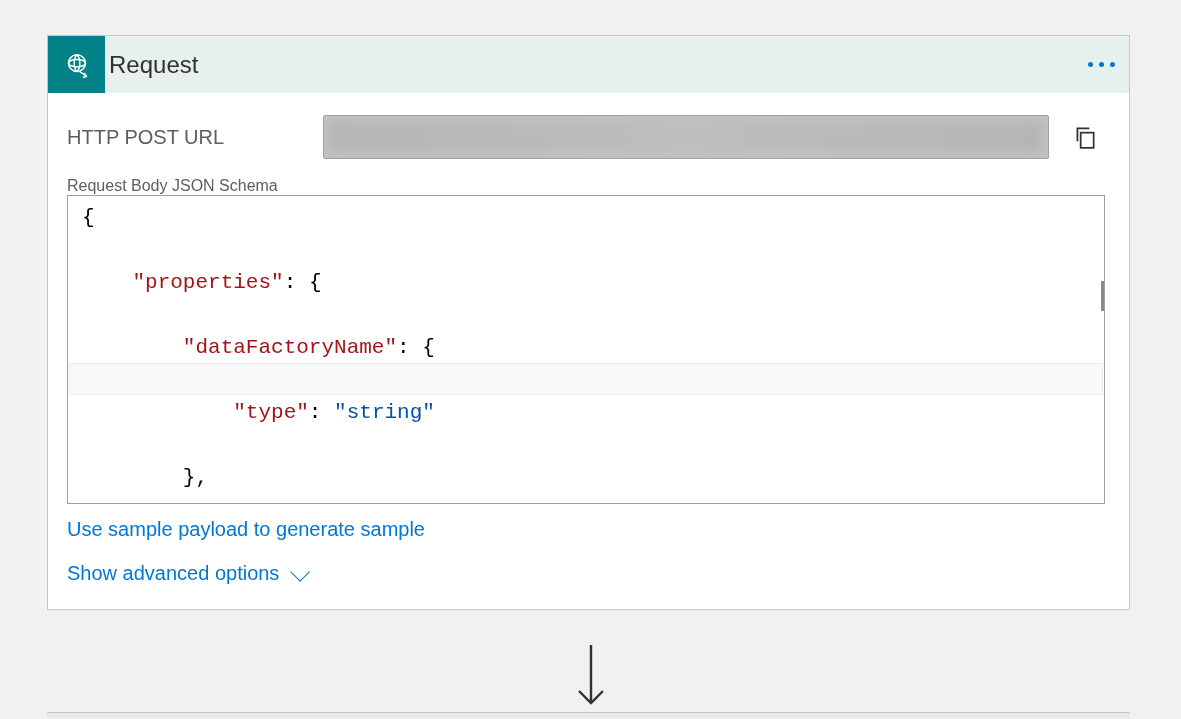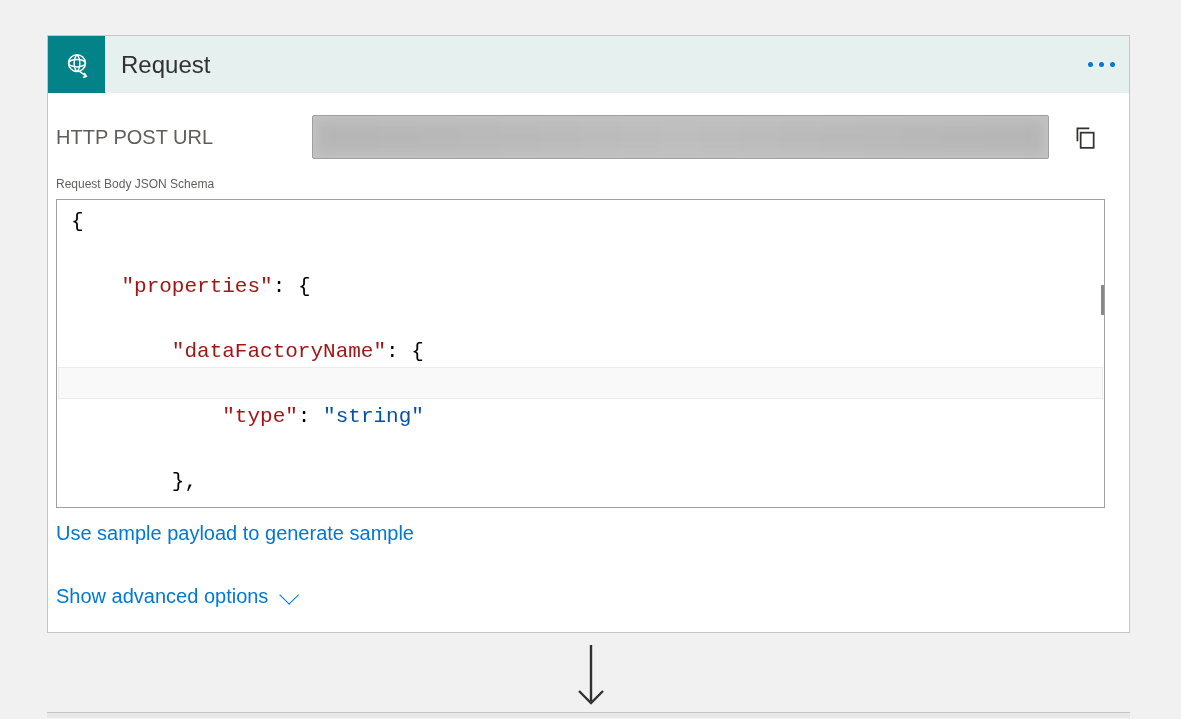--- a/index.html
+++ b/index.html
@@ -29,40 +29,40 @@
     height: 57px;
     background: #038387;
     display: flex;
     align-items: center;
     justify-content: center;
     flex: 0 0 57px;
   }
   .icon-tile svg { width: 30px; height: 30px; }
   .header-title {
     flex: 1 1 auto;
-    padding-left: 16px;
+    padding-left: 4px;
     font-size: 24px;
     font-weight: 400;
     color: #323130;
   }
   .header-dots {
     width: 56px;
     display: flex;
     justify-content: center;
     align-items: center;
     gap: 6px;
     color: #0078d4;
     font-size: 22px;
     cursor: pointer;
   }
   .header-dots span {
     width: 5px; height: 5px; border-radius: 50%;
     background: #0078d4; display: inline-block;
   }
-  .card-body { padding: 22px 24px 24px 8px; }
+  .card-body { padding: 22px 24px 24px 19px; }
   .row1 {
     display: flex;
     align-items: center;
     gap: 16px;
     margin-bottom: 18px;
   }
   .row1-label {
     flex: 0 0 240px;
     font-size: 20px;
     color: #605e5c;
@@ -84,24 +84,23 @@
     opacity: 0.9;
   }
   .copy-btn {
     flex: 0 0 40px;
     height: 40px;
     display: flex; align-items: center; justify-content: center;
     cursor: pointer;
   }
   .copy-btn svg { width: 26px; height: 26px; stroke: #323130; }
   .schema-label {
-    font-size: 12px;
+    font-size: 16px;
     color: #605e5c;
     font-weight: 400;
-    margin-bottom: 8px;
   }
   .code-box {
     border: 1px solid #a19f9d;
     height: 309px;
     overflow: hidden;
     position: relative;
     font-family: Consolas, "Courier New", monospace;
     font-size: 21px;
     line-height: 1.55;
     padding: 6px 0 0 14px;
@@ -133,21 +132,21 @@
   }
   .link {
     color: #0078d4;
     font-size: 20px;
     cursor: pointer;
     display: inline-flex;
     align-items: center;
     gap: 6px;
   }
   .link-row1 { margin-top: 14px; }
-  .link-row2 { margin-top: 40px; }
+  .link-row2 { margin-top: 21px; }
   .chevron {
     display: inline-block;
     width: 14px; height: 14px;
     border-right: 1.6px solid #0078d4;
     border-bottom: 1.6px solid #0078d4;
     transform: rotate(45deg) translateY(-3px);
     margin-left: 6px;
   }
   .arrow-down {
     position: absolute;

